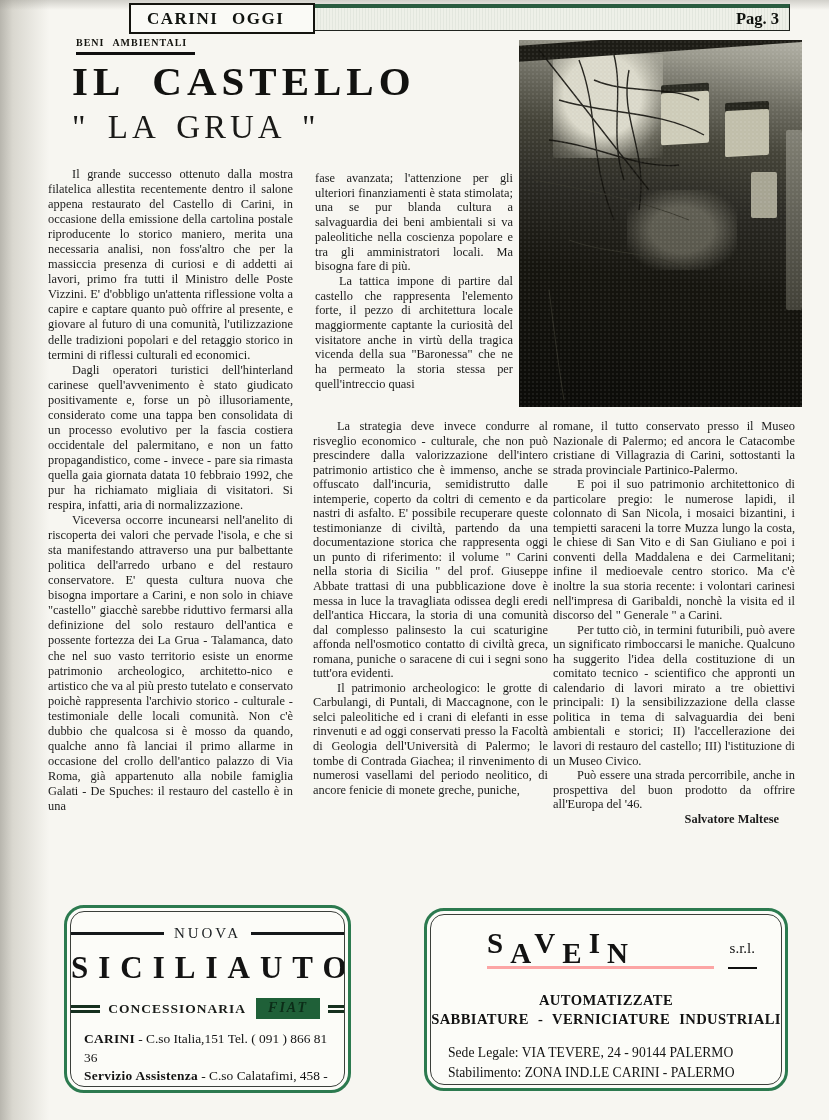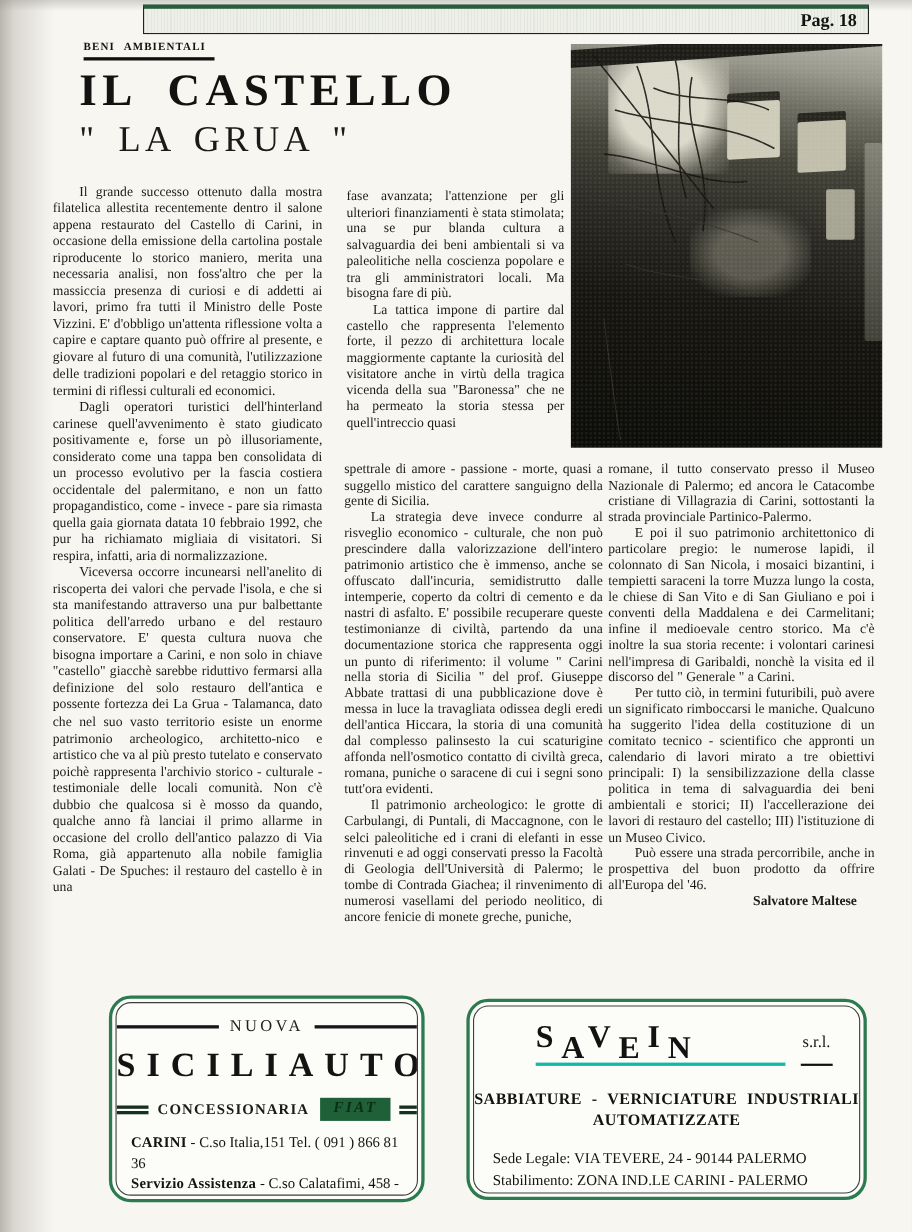--- a/index.html
+++ b/index.html
@@ -83,56 +83,59 @@
     background-image:radial-gradient(rgba(255,255,255,.07) 1px, rgba(0,0,0,.12) 1.4px, transparent 1.6px);
     background-size:4px 4px;
   }
 
   
   .ad-outer {
     position:absolute; border:3px solid #2c7a4f; border-radius:20px;
     background:#fcfcf8; padding:3px; box-sizing:border-box;
   }
   .ad-inner { border:1.5px solid #3b3f3a; border-radius:14px; height:100%; box-sizing:border-box; position:relative; overflow:hidden; }
-  .ad-siciliauto { left:64px; top:905px; width:287px; height:188px;margin-left:35px; }
+  .ad-siciliauto { left:64px; top:905px; width:287px; height:188px; }
   .ad-savein    { left:424px; top:908px; width:364px; height:183px; }
 
   .nuova-row { display:flex; align-items:center; justify-content:center; gap:10px; margin-top:13px; }
   .nuova-rule { height:2.5px; background:#15181a; width:96px; }
   .nuova-label { font-size:15px; letter-spacing:3px; color:#1c2022; }
   .siciliauto-name { text-align:center; font-size:31px; font-weight:bold; letter-spacing:10px; margin-top:8px; color:#131313; }
   .conc-row { display:flex; align-items:center; justify-content:center; gap:8px; margin-top:12px; }
   .drule { height:8px; border-top:3px solid #16301f; border-bottom:3px solid #16301f; box-sizing:border-box; }
   .drule-l { width:62px; } .drule-r { width:34px; }
   .conc-label { font-size:13.5px; letter-spacing:1px; color:#1a1d1a;font-weight:bold; }
   .fiat-box {
     background:#1f6038; color:#0c2d18; font-style:italic; font-weight:bold;
     font-size:14px; letter-spacing:2px; padding:2px 12px 3px 12px; margin-left:2px;
   }
   .siciliauto-addr { margin-top:11px; padding:0 13px; font-size:13.4px; line-height:18.5px; color:#131313; }
   .addr-line b { letter-spacing:.3px; }
 
   .savein-row { display:flex; align-items:flex-end; gap:14px; margin:14px 24px 0 56px; }
-  .savein-name-wrap { flex:1; border-bottom:3px solid #14b8a6; padding-bottom:4px; }
+  .savein-name-wrap { flex:1; border-bottom:3px solid #fca5a5; padding-bottom:4px; }
   .savein-name { font-size:29px; font-weight:bold; letter-spacing:7px; color:#121212; white-space:nowrap; }
   .savein-name .sv-low { position:relative; top:8px; }
   .savein-name .sv-high { position:relative; top:-2px; }
   .savein-srl { border-bottom:2.5px solid #101010; font-size:15px; padding:0 2px 10px 2px; color:#121212; }
   .savein-taglines { text-align:center; font-weight:bold; font-size:14.6px; letter-spacing:.4px; word-spacing:5px; margin-top:22px; line-height:19px; color:#121212; }
   .savein-info { margin-top:14px; padding-left:17px; font-size:13.6px; line-height:19.5px; color:#121212; }
 </style>
 </head>
 <body>
 
 <div class="page">
   <div class="scan-edge-left"></div>
   <div class="scan-edge-top"></div>
 
   <div class="masthead-band">
-    <span class="page-num">Pag. 18</span>
+    <div class="masthead-box">
+      <span class="masthead-title">CARINI  OGGI</span>
+    </div>
+    <span class="page-num">Pag. 3</span>
   </div>
 
   <div class="kicker">BENI AMBIENTALI</div>
   <div class="title-1">IL  CASTELLO</div>
   <div class="title-2">" LA GRUA "</div>
 
   <div class="photo">
     <div class="patch ph-sky"></div>
     <div class="patch ph-win1"></div>
     <div class="patch ph-win2"></div>
@@ -164,21 +167,20 @@
     <p>Dagli operatori turistici dell'hinterland carinese quell'avvenimento è stato giudicato positivamente e, forse un pò illusoriamente, considerato come una tappa ben consolidata di  un processo evolutivo per la fascia costiera occidentale del palermitano, e non un fatto propagandistico, come - invece - pare sia rimasta quella gaia giornata datata 10 febbraio 1992, che pur ha richiamato migliaia di visitatori. Si respira, infatti, aria di normalizzazione.</p>
     <p>Viceversa occorre incunearsi nell'anelito di riscoperta dei valori che pervade l'isola, e che si sta manifestando attraverso una pur balbettante politica dell'arredo urbano e del restauro conservatore. E' questa cultura nuova che bisogna importare a Carini, e non solo in chiave "castello" giacchè sarebbe riduttivo fermarsi alla definizione del solo restauro dell'antica e possente fortezza dei La Grua - Talamanca,  dato che nel suo vasto territorio esiste un enorme patrimonio archeologico, architetto-nico e artistico che va al più presto tutelato e conservato poichè rappresenta l'archivio storico - culturale - testimoniale delle locali comunità. Non c'è dubbio che qualcosa si è mosso da quando, qualche anno fà lanciai il primo allarme in occasione del crollo dell'antico palazzo di Via Roma, già appartenuto alla nobile famiglia Galati - De Spuches: il restauro del castello è in una</p>
   </div>
 
   <div class="col col-2-top">
     <p class="cont">fase avanzata; l'attenzione per gli ulteriori finanziamenti è stata stimolata; una se pur blanda cultura a salvaguardia dei beni ambientali si va paleolitiche nella coscienza popolare e tra gli amministratori locali.  Ma bisogna fare di più.</p>
     <p>La tattica impone di partire dal castello che rappresenta l'elemento forte, il pezzo di architettura locale maggiormente captante la curiosità del visitatore anche in virtù della tragica vicenda della sua "Baronessa" che ne ha permeato la  storia stessa per quell'intreccio quasi</p>
   </div>
 
   <div class="col col-2-bottom">
-    <p class="cont">spettrale di amore - passione - morte, quasi a suggello mistico del carattere sanguigno della gente di Sicilia.</p>
     <p>La strategia deve invece condurre al risveglio economico - culturale, che non può prescindere dalla valorizzazione dell'intero patrimonio artistico che è immenso, anche se offuscato dall'incuria, semidistrutto dalle intemperie, coperto da coltri di cemento e da nastri di asfalto. E' possibile recuperare queste testimonianze di civiltà, partendo da una documentazione storica che rappresenta oggi un punto di riferimento: il volume " Carini nella storia di Sicilia " del prof. Giuseppe Abbate trattasi di una pubblicazione dove è messa in luce la travagliata  odissea degli eredi dell'antica Hiccara, la storia di una comunità dal complesso  palinsesto la cui scaturigine affonda nell'osmotico contatto di civiltà greca, romana, puniche o saracene  di cui  i segni sono tutt'ora evidenti.</p>
     <p>Il patrimonio archeologico: le grotte di Carbulangi, di Puntali, di Maccagnone, con le selci paleolitiche ed i crani di elefanti in esse rinvenuti e  ad oggi conservati presso la Facoltà   di   Geologia dell'Università di Palermo; le tombe di Contrada Giachea; il rinvenimento di numerosi vasellami del periodo neolitico, di ancore fenicie di monete greche, puniche,</p>
   </div>
 
   <div class="col col-3">
     <p class="cont">romane, il tutto conservato presso il Museo Nazionale di Palermo; ed ancora le Catacombe cristiane di Villagrazia di Carini, sottostanti  la strada provinciale Partinico-Palermo.</p>
     <p>E poi il suo patrimonio architettonico di particolare pregio: le numerose lapidi, il colonnato di San Nicola, i mosaici bizantini, i tempietti saraceni la torre Muzza lungo la costa, le chiese di San Vito e di San Giuliano e poi i conventi della Maddalena e dei Carmelitani; infine il medioevale centro storico. Ma c'è inoltre la sua storia recente: i volontari carinesi nell'impresa di Garibaldi, nonchè la visita ed il discorso del  " Generale " a Carini.</p>
     <p>Per tutto ciò, in termini  futuribili, può avere un significato rimboccarsi le maniche. Qualcuno ha suggerito l'idea della costituzione di un comitato tecnico - scientifico che appronti un calendario di lavori mirato a tre obiettivi principali:  I) la sensibilizzazione della classe politica in tema di salvaguardia dei beni ambientali e storici;  II) l'accellerazione dei lavori di restauro del castello;  III) l'istituzione di un Museo Civico.</p>
     <p>Può essere una strada percorribile, anche in prospettiva del buon prodotto da offrire all'Europa del  '46.</p>
     <p class="signature">Salvatore Maltese</p>
@@ -207,22 +209,22 @@
 
   <div class="ad-outer ad-savein">
     <div class="ad-inner">
       <div class="savein-row">
         <div class="savein-name-wrap">
           <span class="savein-name"><span class="sv-high">S</span><span class="sv-low">A</span><span class="sv-high">V</span><span class="sv-low">E</span><span class="sv-high">I</span><span class="sv-low">N</span></span>
         </div>
         <span class="savein-srl">s.r.l.</span>
       </div>
       <div class="savein-taglines">
+        <div>AUTOMATIZZATE</div>
         <div>SABBIATURE - VERNICIATURE  INDUSTRIALI</div>
-        <div>AUTOMATIZZATE</div>
       </div>
       <div class="savein-info">
         <div>Sede Legale: VIA  TEVERE, 24  -  90144  PALERMO</div>
         <div>Stabilimento: ZONA  IND.LE CARINI  -  PALERMO</div>
         <div>Via Luigi Sturzo Tel. (091) 227158 - 544384 - 8689288</div>
       </div>
     </div>
   </div>
 </div>
 

